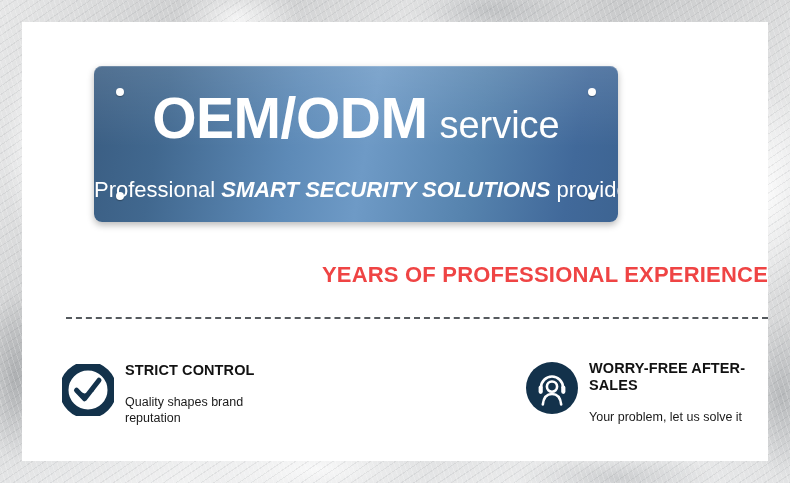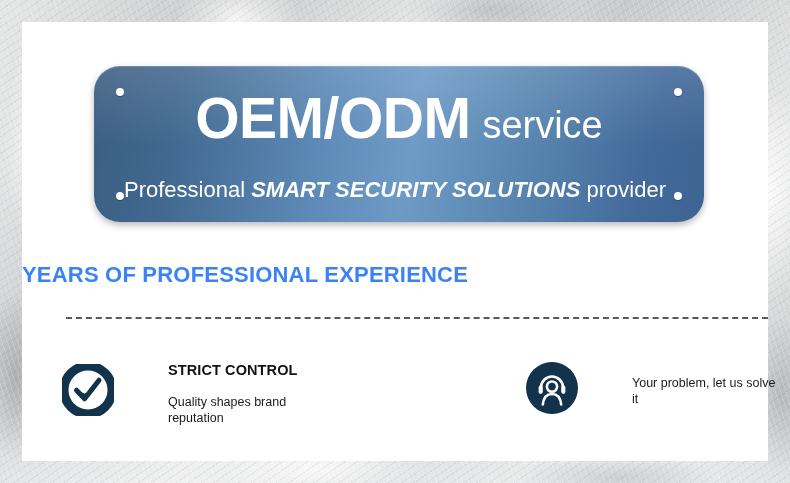--- a/index.html
+++ b/index.html
@@ -37,22 +37,22 @@
   
   .card{
     position:absolute;left:22px;top:22px;
     width:746px;height:439px;
     background:#ffffff;
   }
 
   
   .plaque{
     position:absolute;left:72px;top:44px;
-    width:610px;height:156px;
-    border-radius:26px;
+    width:524px;height:156px;
+    border-radius:8px;
     background:linear-gradient(100deg,
         #3a5d82 0%,
         #41688f 14%,
         #5d8ab7 38%,
         #6e9ac6 52%,
         #5683ae 72%,
         #41699a 90%,
         #3d6492 100%);
     box-shadow:0 3px 7px rgba(0,0,0,.28), inset 0 1px 0 rgba(255,255,255,.18);
     overflow:hidden;
@@ -88,36 +88,36 @@
   .plaque-sub{
     position:absolute;left:0;right:8px;top:111px;
     text-align:center;color:#ffffff;
     font-size:22px;white-space:nowrap;
   }
   .plaque-sub .em{font-style:italic;font-weight:700;}
 
   
   .headline{
     position:absolute;left:0;right:0;top:240px;
-    text-align:left;
-    color:#3b82f6;
+    text-align:right;
+    color:#ef4444;
     font-size:22px;font-weight:700;letter-spacing:.2px;
   }
 
   
   .divider{
     position:absolute;left:44px;top:295px;width:702px;height:0;
     border-top:2px dashed #555a5e;
   }
 
   
   .features{
     position:absolute;left:36px;top:338px;width:724px;height:80px;
   }
-  .feature{position:absolute;top:0;display:flex;align-items:flex-start;gap:43px;}
+  .feature{position:absolute;top:0;display:flex;align-items:flex-start;}
   .f1{left:4px;width:236px;}
   .f2{left:234px;width:246px;}
   .f3{left:468px;width:256px;}
 
   .ficon{flex:0 0 auto;width:52px;height:52px;margin-top:4px;}
   .f2 .ficon,.f3 .ficon{margin-top:2px;}
   .ftext{margin-left:11px;padding-top:2px;}
   .f2 .ftext,.f3 .ftext{padding-top:0px;}
   .ftitle{
     color:#121212;font-size:14.5px;font-weight:700;
@@ -182,19 +182,20 @@
           <svg viewBox="0 0 52 52" width="52" height="52" aria-hidden="true">
             <circle cx="26" cy="26" r="26" fill="#13324b"></circle>
             <path d="M15 25.5 A11 11 0 0 1 37 25.5" fill="none" stroke="#ffffff" stroke-width="2.6" stroke-linecap="round"></path>
             <rect x="12.6" y="23.5" width="4.2" height="8.4" rx="2.1" fill="#ffffff"></rect>
             <rect x="35.2" y="23.5" width="4.2" height="8.4" rx="2.1" fill="#ffffff"></rect>
             <circle cx="26" cy="24.6" r="5.1" fill="none" stroke="#ffffff" stroke-width="2.6"></circle>
             <path d="M16.8 42.5 C17.6 35.4 21.3 32 26 32 C30.7 32 34.4 35.4 35.2 42.5" fill="none" stroke="#ffffff" stroke-width="2.6" stroke-linecap="round"></path>
           </svg>
         </span>
         <div class="ftext">
+          <div class="ftitle">WORRY-FREE AFTER-SALES</div>
           <div class="fdesc">Your problem, let us solve it</div>
         </div>
       </div>
 
     </div>
   </div>
 </div>
 
 </body></html>

